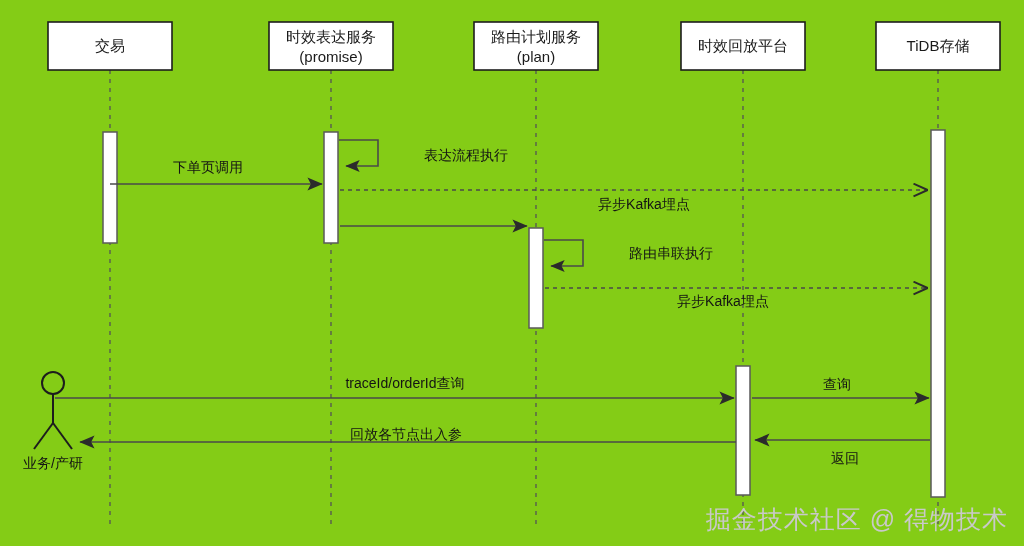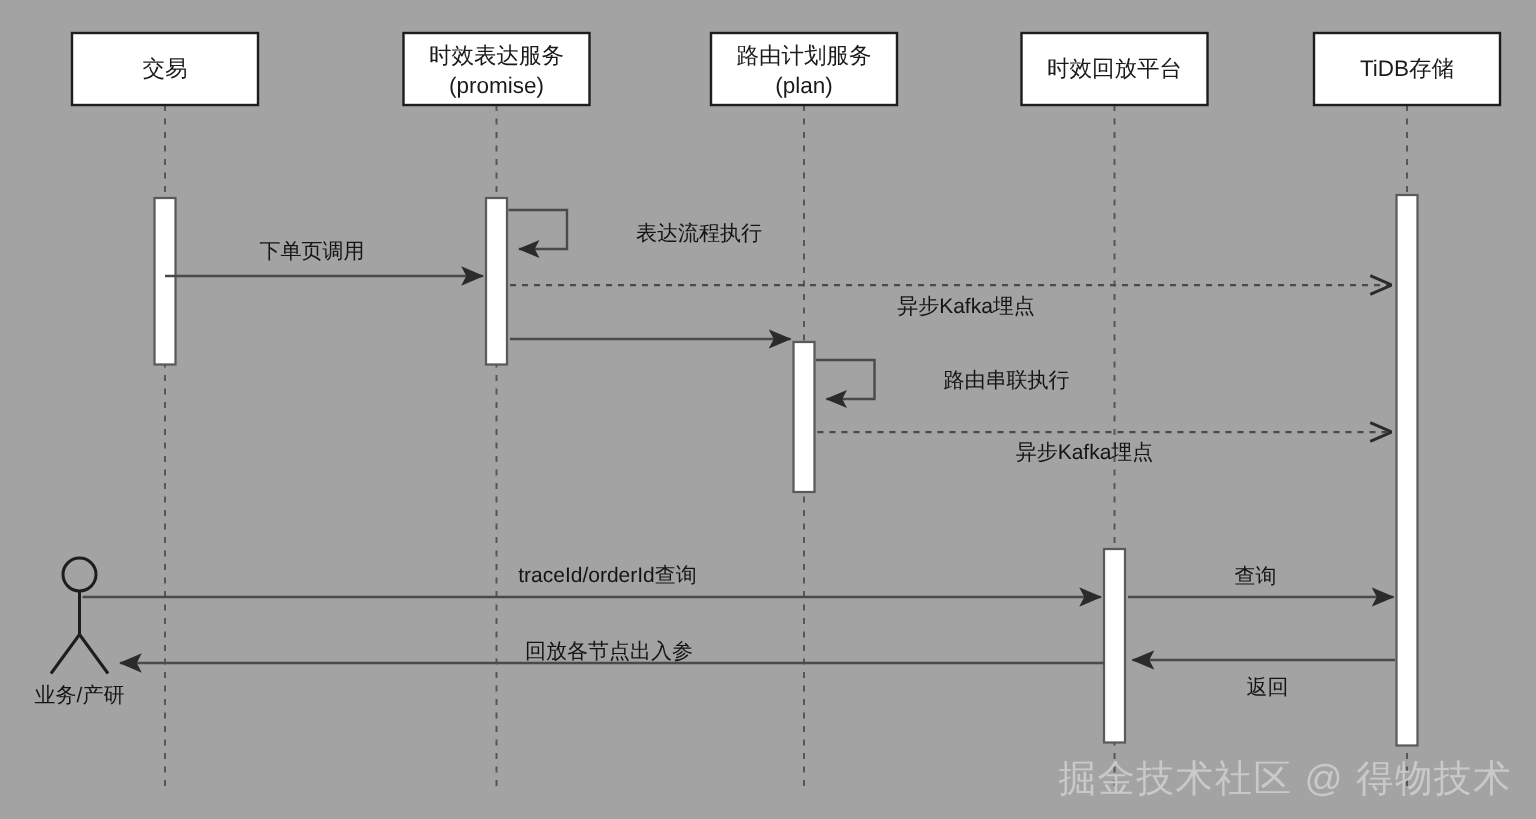--- a/index.html
+++ b/index.html
@@ -7,21 +7,21 @@
     padding: 0;
     background: #ffffff;
   }
   body {
     font-family: "Liberation Sans", "DejaVu Sans", sans-serif;
   }
   #stage {
     position: relative;
     width: 1024px;
     height: 546px;
-    background: #a3a3a3;
+    background: #84cc16;
     overflow: hidden;
   }
   #diagram-svg {
     position: absolute;
     left: 0;
     top: 0;
     width: 1024px;
     height: 546px;
   }
   .participant-box {

